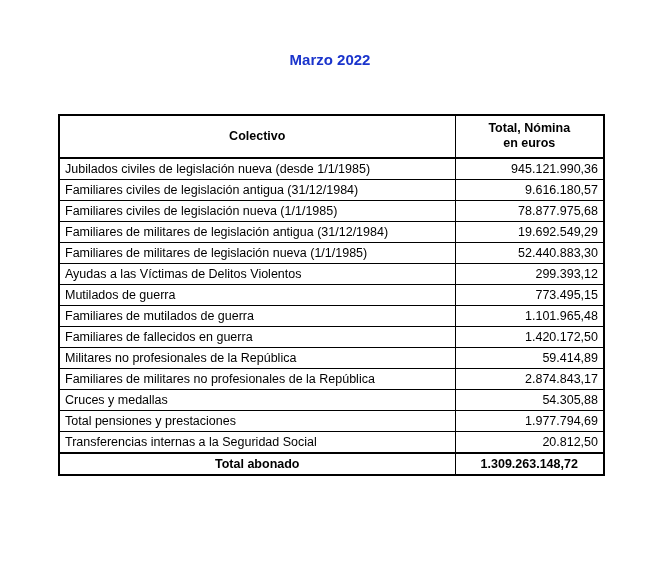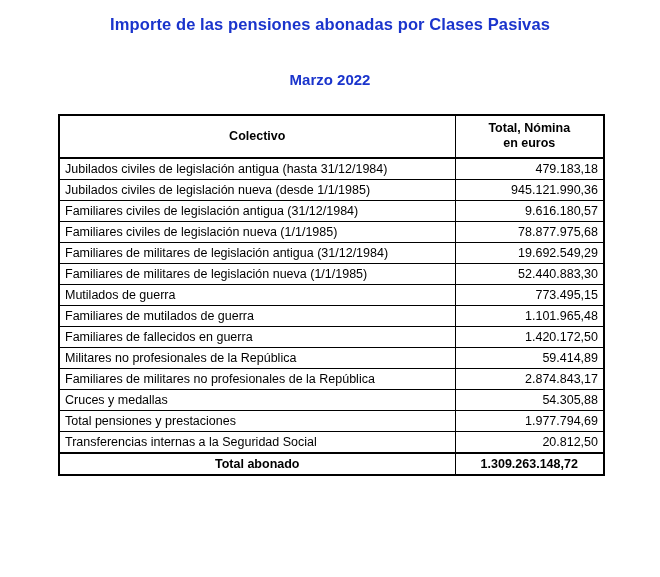--- a/index.html
+++ b/index.html
@@ -119,63 +119,62 @@
   tr.first-data-row td {
     border-top: none;
   }
 </style>
 </head>
 <body>
 
 <div id="page">
 
   <div class="title-block">
-    <h1 class="doc-title">Importe de las pensiones abonadas por Clases Pasivas</h1>
     <h2 class="doc-subtitle">Marzo 2022</h2>
   </div>
 
   <div class="table-wrap">
     <table class="pensions">
       <colgroup>
         <col class="col-collective">
         <col class="col-amount">
       </colgroup>
       <thead>
         <tr>
           <th class="collective-header">Colectivo</th>
           <th class="amount-header">
             <span>Total, Nómina</span><br>
             <span>en euros</span>
           </th>
         </tr>
       </thead>
       <tbody id="table-body">
-      <tr class="first-data-row">
-            <td class="collective">Jubilados civiles de legislación antigua (hasta 31/12/1984)</td>
-            <td class="amount">479.183,18</td>
-          </tr>
           <tr>
             <td class="collective">Jubilados civiles de legislación nueva (desde 1/1/1985)</td>
             <td class="amount">945.121.990,36</td>
           </tr>
           <tr>
             <td class="collective">Familiares civiles de legislación antigua (31/12/1984)</td>
             <td class="amount">9.616.180,57</td>
           </tr>
           <tr>
             <td class="collective">Familiares civiles de legislación nueva (1/1/1985)</td>
             <td class="amount">78.877.975,68</td>
           </tr>
           <tr>
             <td class="collective">Familiares de militares de legislación antigua (31/12/1984)</td>
             <td class="amount">19.692.549,29</td>
           </tr>
           <tr>
             <td class="collective">Familiares de militares de legislación nueva (1/1/1985)</td>
             <td class="amount">52.440.883,30</td>
+          </tr>
+          <tr>
+            <td class="collective">Ayudas a las Víctimas de Delitos Violentos</td>
+            <td class="amount">299.393,12</td>
           </tr>
           <tr>
             <td class="collective">Mutilados de guerra</td>
             <td class="amount">773.495,15</td>
           </tr>
           <tr>
             <td class="collective">Familiares de mutilados de guerra</td>
             <td class="amount">1.101.965,48</td>
           </tr>
           <tr>

